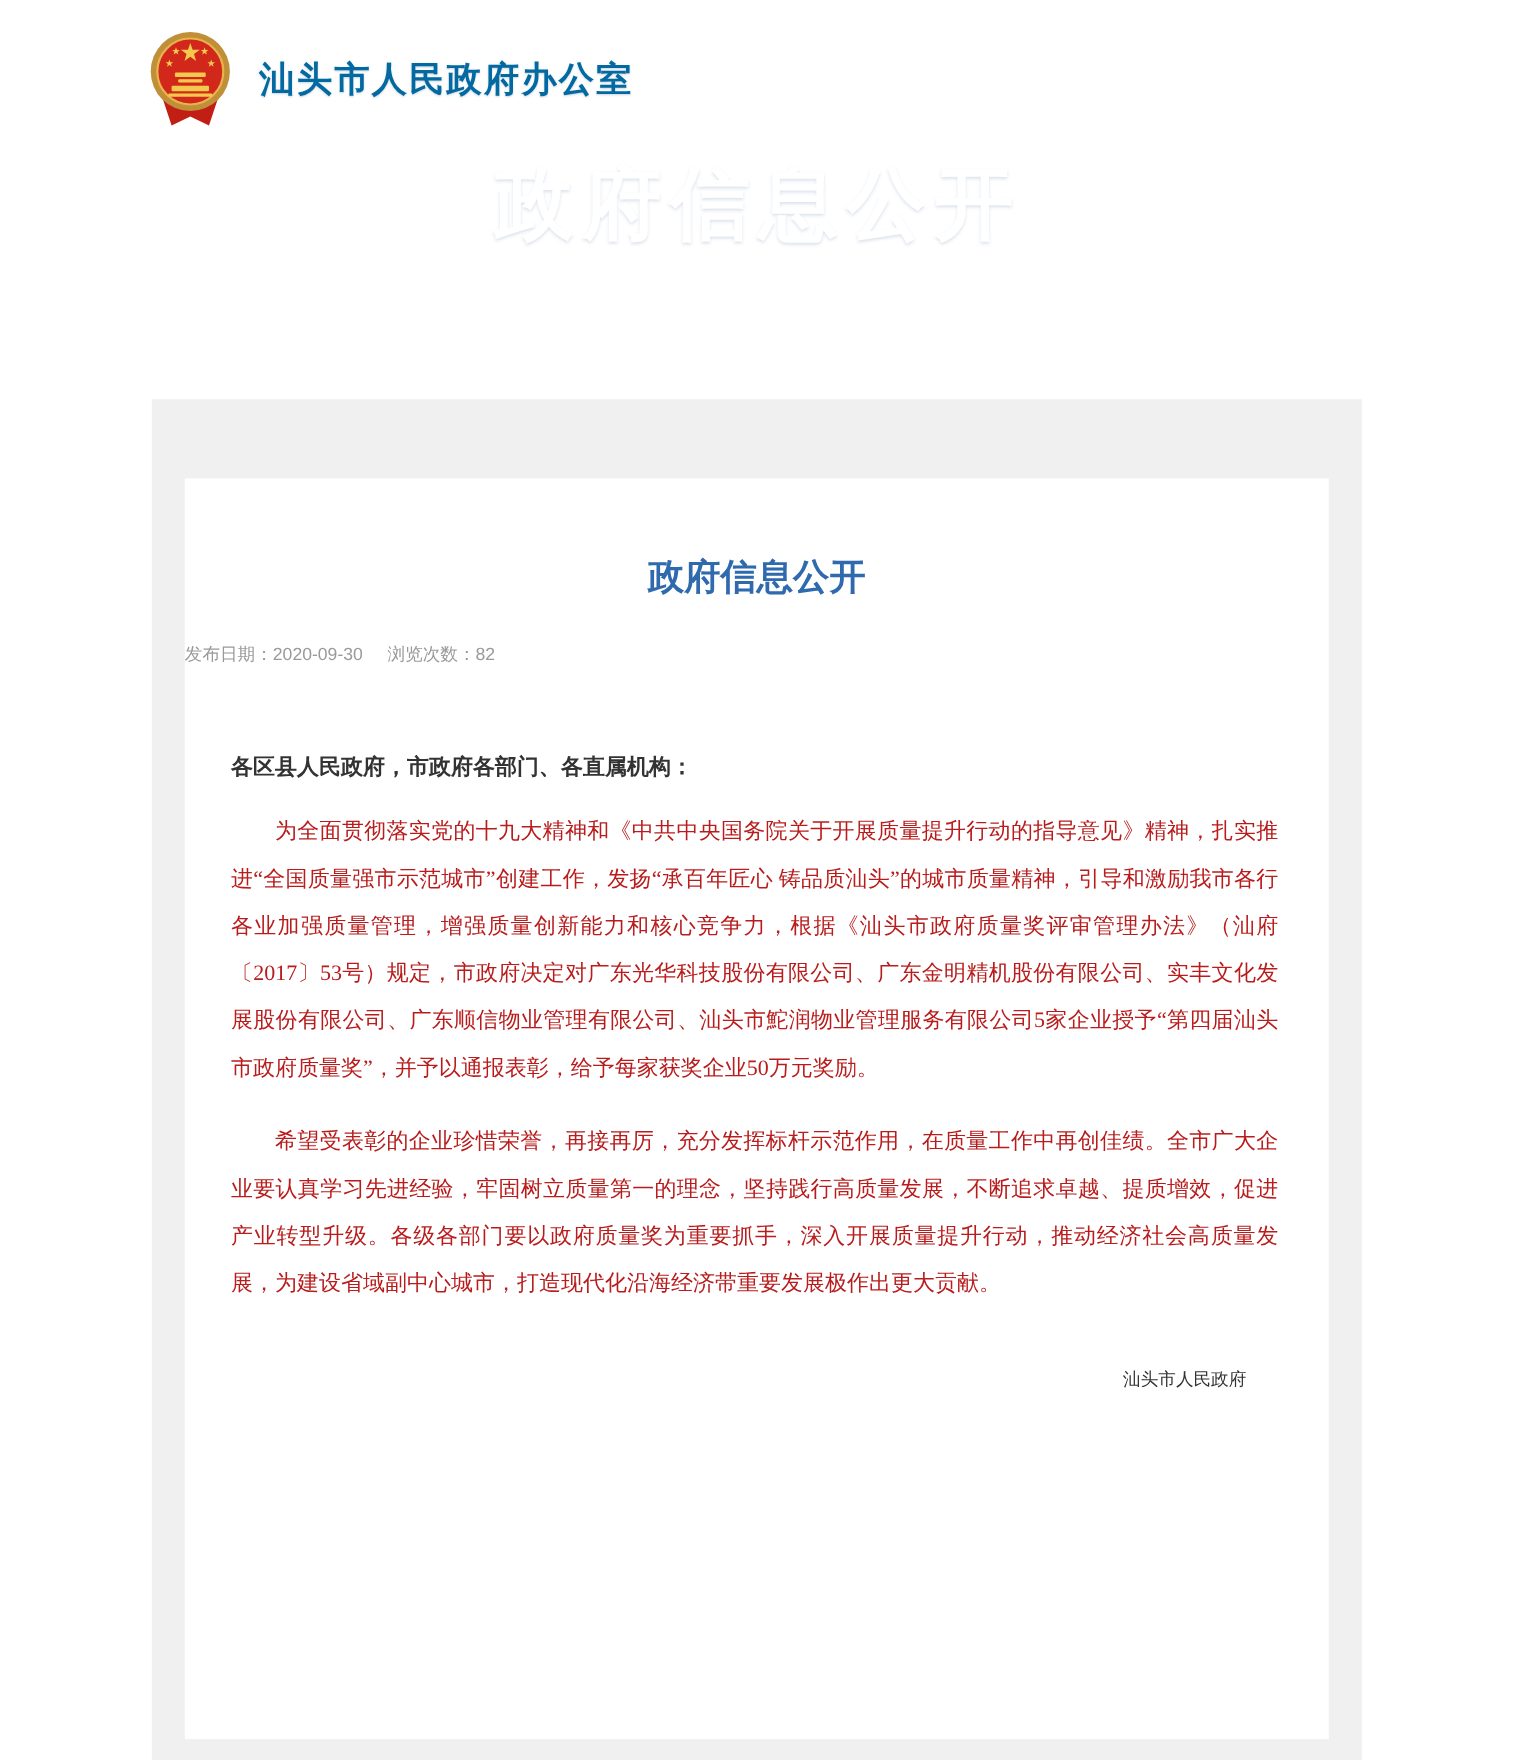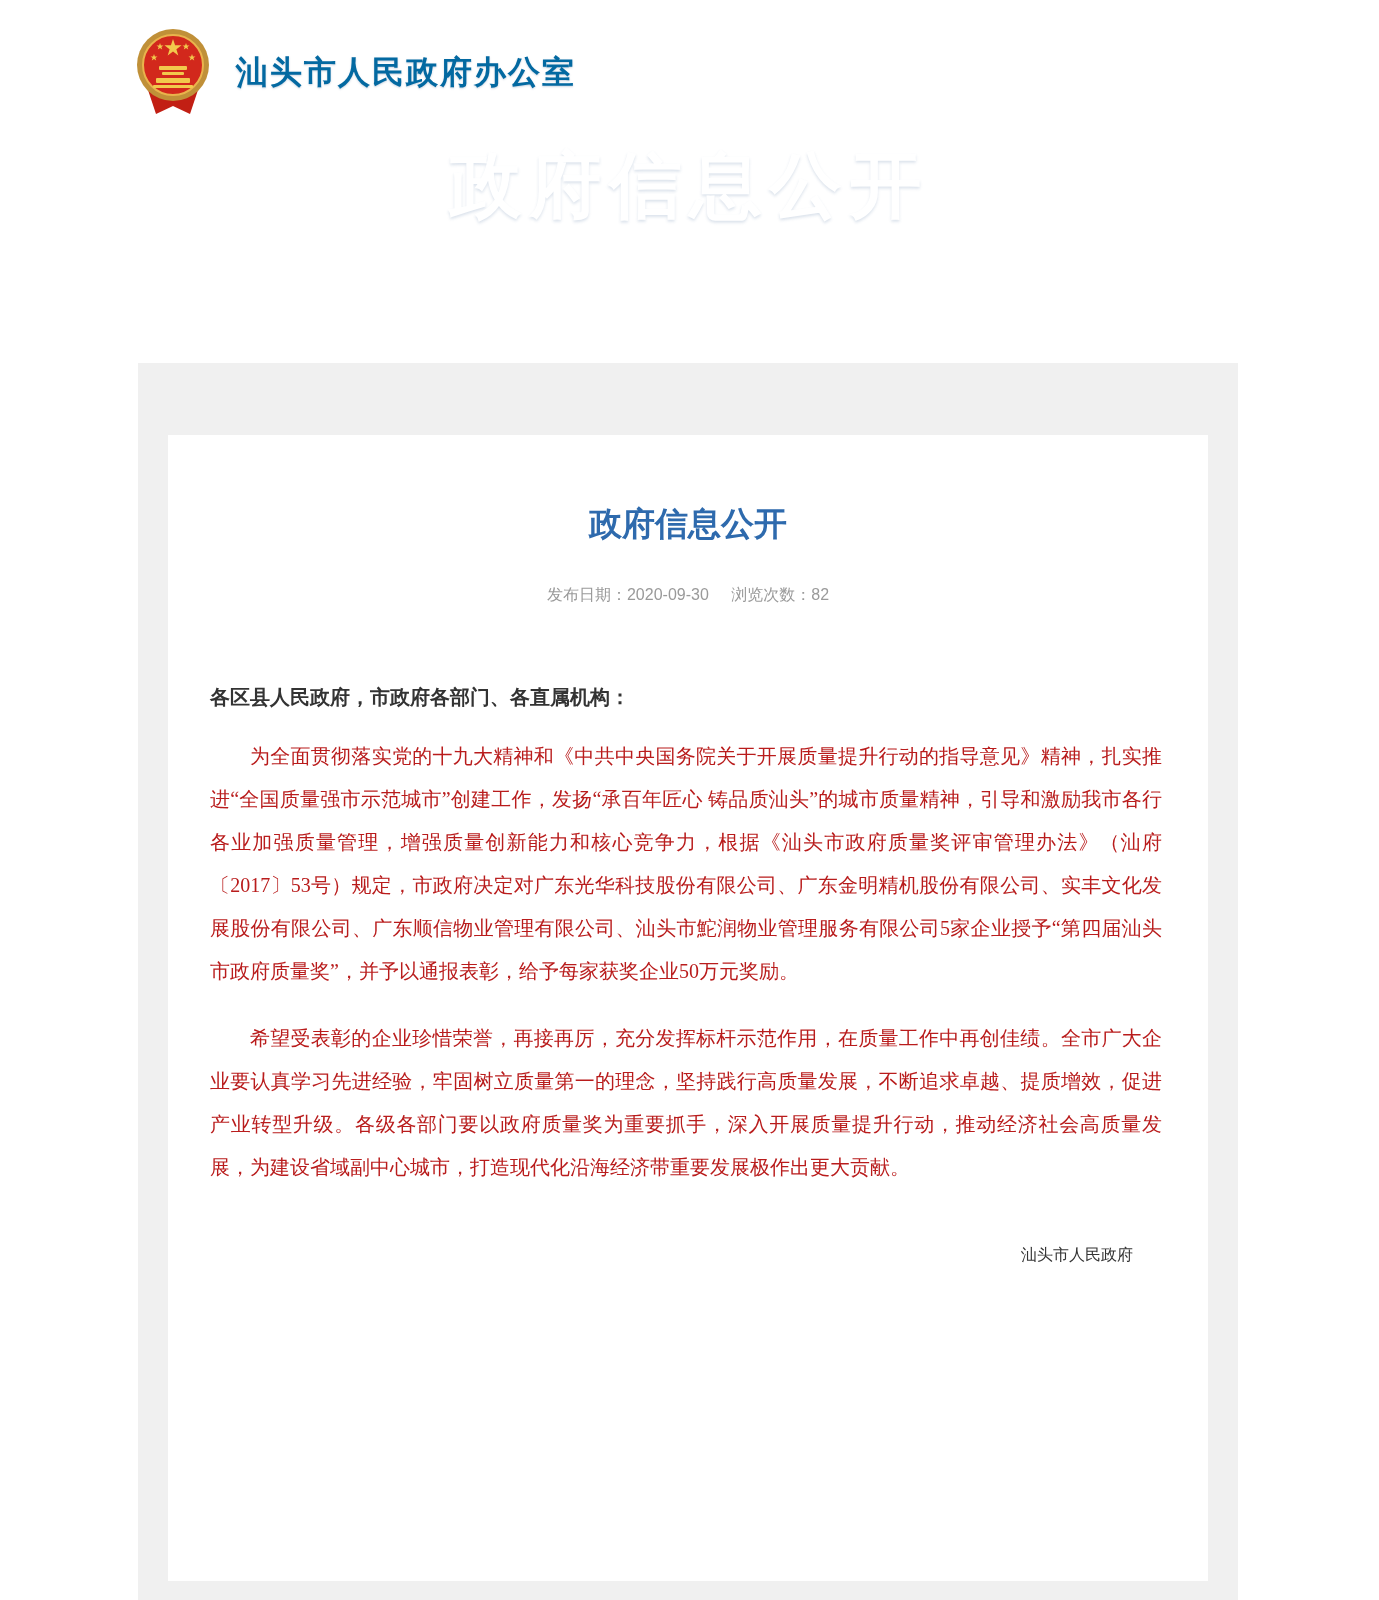--- a/index.html
+++ b/index.html
@@ -60,21 +60,20 @@
   .doc-title {
     margin: 14px 38px 0;
     text-align: center;
     color: #2e6aad;
     font-size: 33px; line-height: 50px;
     font-weight: bold;
     font-family: "Liberation Sans", sans-serif;
   }
   .doc-meta {
     margin-top: 36px;
-    text-align: center;
     color: #9a9a9a; font-size: 16px;
   }
   .doc-meta .views-label { margin-left: 18px; }
   .doc-number {
     margin-top: 42px; padding-right: 24px;
     text-align: right;
     font-size: 20px; color: #333333;
     font-family: "Liberation Serif", serif;
   }
   .salutation {

